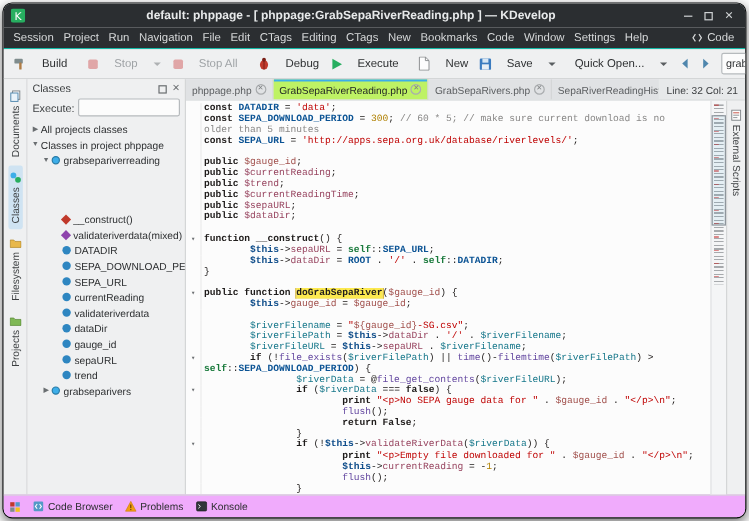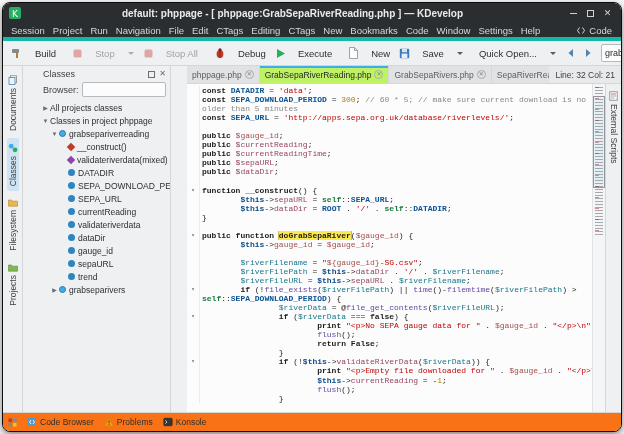--- a/index.html
+++ b/index.html
@@ -9,37 +9,37 @@
     background:#eff0f1;overflow:hidden;border:1px solid #0b0d0e;
     box-shadow:0 3px 10px rgba(0,0,0,.55);display:flex;flex-direction:column;}
   
   .titlebar{height:20px;background:#2b2e31;display:flex;align-items:center;padding:0 6px;flex:0 0 auto;gap:4px;}
   .title{flex:1;text-align:center;color:#e8eaeb;font-size:10px;font-weight:bold;white-space:nowrap;overflow:hidden;}
   .winbtns{display:flex;align-items:center;}
   .wb{width:15px;height:14px;color:#cfd2d4;font-size:9px;display:flex;align-items:center;justify-content:center;margin-left:2px;}
   .wb-min{width:7px;height:1px;background:#cfd2d4;display:block;}
   .wb-max{width:7px;height:7px;border:1px solid #cfd2d4;display:block;}
   
-  .menubar{height:18px;background:#2b2e31;display:flex;align-items:center;padding:0 4px;border-bottom:4px solid #14b8a6;flex:0 0 auto;}
+  .menubar{height:18px;background:#2b2e31;display:flex;align-items:center;padding:0 4px;border-bottom:1px solid #14b8a6;flex:0 0 auto;}
   .menu-items{display:flex;}
   .menu-item{color:#d6d8d9;font-size:9.5px;padding:0 4px;white-space:nowrap;}
   .menu-right{margin-left:auto;color:#d6d8d9;font-size:9.5px;display:flex;align-items:center;gap:3px;padding:0 5px;}
   
   .toolbar{height:25px;background:#eff0f1;border-bottom:1px solid #d4d6d7;display:flex;align-items:center;padding:0 4px;gap:1px;flex:0 0 auto;}
   .tbtn{display:flex;align-items:center;gap:12px;font-size:9.5px;color:#2d2f31;padding:2px 4px;border-radius:2px;white-space:nowrap;}
   .tbtn.disabled{color:#9fa3a6;}
   .tbtn.disabled svg{opacity:.5;}
   .tsep{width:1px;height:16px;background:#d0d2d3;margin:0 3px;}
   .spacer{flex:1;}
   .caret{width:0;height:0;border-left:3px solid transparent;border-right:3px solid transparent;border-top:3.5px solid #5a5e61;margin-left:1px;display:inline-block;}
   .disabled .caret{border-top-color:#aeb1b3;}
   .scombo{display:flex;align-items:center;background:#fcfcfc;border:1px solid #b6babd;border-radius:2px;height:18px;padding:0 3px;margin-left:3px;}
   .scombo input{border:none;outline:none;background:transparent;font-size:9px;width:104px;color:#2d2f31;font-family:inherit;}
   
-  .main{flex:1;display:flex;min-height:0;gap:16px;}
+  .main{flex:1;display:flex;min-height:0;}
   .leftdock{width:20px;flex:0 0 auto;background:#eff0f1;border-right:1px solid #d4d6d7;display:flex;flex-direction:column;align-items:center;padding-top:3px;}
   .vtab{display:flex;flex-direction:column;align-items:center;gap:3px;padding:5px 1px;margin:1px 0;border-radius:2px;}
   .vtab.active{background:#cfe3f2;}
   .vlabel{writing-mode:vertical-rl;transform:rotate(180deg);font-size:8.5px;color:#3c3f41;}
   .dock-ic{line-height:0;}
   
   .classes-panel{width:132px;flex:0 0 auto;border-right:1px solid #d4d6d7;display:flex;flex-direction:column;background:#eff0f1;min-height:0;}
   .panel-head{height:16px;display:flex;align-items:center;padding:0 4px;font-size:9px;color:#3c3f41;gap:4px;flex:0 0 auto;}
   .panel-head .ph-title{flex:1;}
   .ph-float{width:7px;height:7px;border:1px solid #6a6e71;display:block;}
@@ -82,21 +82,21 @@
   .mini-doc{position:absolute;left:2px;right:2px;top:3px;height:150px;
     background:repeating-linear-gradient(to bottom,rgba(90,95,100,.5) 0 1px,transparent 1px 3px);}
   .mini-doc2{position:absolute;left:2px;width:4px;top:3px;height:150px;
     background:repeating-linear-gradient(to bottom,rgba(191,3,3,.45) 0 1px,transparent 1px 11px);}
   .mini-view{position:absolute;left:0;right:0;top:12px;height:92px;border:1px solid #8f969c;background:rgba(61,174,233,.08);}
   
   .rightdock{width:16px;flex:0 0 auto;background:#eff0f1;border-left:1px solid #d4d6d7;display:flex;flex-direction:column;align-items:center;padding-top:4px;}
   .rtab{display:flex;flex-direction:column;align-items:center;gap:3px;padding:3px 0;}
   .vlabel-r{writing-mode:vertical-rl;font-size:8.5px;color:#3c3f41;}
   
-  .bottombar{height:19px;background:#f97316;border-top:1px solid #d4d6d7;display:flex;align-items:center;padding:0 5px;gap:10px;flex:0 0 auto;font-size:8.5px;color:#2d2f31;}
+  .bottombar{height:19px;background:#f0abfc;border-top:1px solid #d4d6d7;display:flex;align-items:center;padding:0 5px;gap:10px;flex:0 0 auto;font-size:8.5px;color:#2d2f31;}
   .bitem{display:flex;align-items:center;gap:3px;white-space:nowrap;}
   .b-ic{line-height:0;}
 </style>
 </head>
 <body>
 
 <div class="window">
 
   <div class="titlebar">
     <span class="dock-ic"><svg width="12" height="12">
@@ -249,38 +249,38 @@
 
     <div class="classes-panel">
       <div class="panel-head">
         <span class="ph-title">Classes</span>
         <span>
             <span class="ph-float"></span>
           </span>
         <span class="ph-close">✕</span>
       </div>
       <div class="search-row">
-        <label>Browser:</label>
+        <label>Execute:</label>
         <input style="">
       </div>
       <div class="tree">
           <div class="trow" style="padding-left: 2px;">
             <span class="tarrow">▶</span>
             <span class="tlabel">All projects classes</span>
           </div>
           <div class="trow" style="padding-left: 2px;">
             <span class="tarrow">▼</span>
             <span class="tlabel">Classes in project phppage</span>
           </div>
           <div class="trow" style="padding-left: 11px;">
             <span class="tarrow">▼</span>
             <span class="ti ti-class"></span>
             <span class="tlabel">grabsepariverreading</span>
           </div>
-          <div class="trow" style="padding-left: 20px;">
+          <div class="trow" style="padding-left: 20px; margin-top: 36px;">
             <span class="tarrow"></span>
             <span class="ti ti-constructor"></span>
             <span class="tlabel">__construct()</span>
           </div>
           <div class="trow" style="padding-left: 20px;">
             <span class="tarrow"></span>
             <span class="ti ti-method"></span>
             <span class="tlabel">validateriverdata(mixed)</span>
           </div>
           <div class="trow" style="padding-left: 20px;">
@@ -359,20 +359,21 @@
       </div>
       <div class="editor-body">
         <div class="code">
             <div class="cl"><span class="g"></span><span class="t"><span class="tk-k">const </span><span class="tk-C">DATADIR</span><span class="tk-p"> = </span><span class="tk-s">'data'</span><span class="tk-p">;</span></span></div>
             <div class="cl"><span class="g"></span><span class="t"><span class="tk-k">const </span><span class="tk-C">SEPA_DOWNLOAD_PERIOD</span><span class="tk-p"> = </span><span class="tk-n">300</span><span class="tk-p">; </span><span class="tk-c">// 60 * 5; // make sure current download is no</span></span></div>
             <div class="cl"><span class="g"></span><span class="t"><span class="tk-c">older than 5 minutes</span></span></div>
             <div class="cl"><span class="g"></span><span class="t"><span class="tk-k">const </span><span class="tk-C">SEPA_URL</span><span class="tk-p"> = </span><span class="tk-s">'http://apps.sepa.org.uk/database/riverlevels/'</span><span class="tk-p">;</span></span></div>
             <div class="cl"><span class="g"></span><span class="t"></span></div>
             <div class="cl"><span class="g"></span><span class="t"><span class="tk-k">public </span><span class="tk-g">$gauge_id</span><span class="tk-p">;</span></span></div>
             <div class="cl"><span class="g"></span><span class="t"><span class="tk-k">public </span><span class="tk-m">$currentReading</span><span class="tk-p">;</span></span></div>
+            <div class="cl"><span class="g"></span><span class="t"><span class="tk-k">public </span><span class="tk-m">$trend</span><span class="tk-p">;</span></span></div>
             <div class="cl"><span class="g"></span><span class="t"><span class="tk-k">public </span><span class="tk-m">$currentReadingTime</span><span class="tk-p">;</span></span></div>
             <div class="cl"><span class="g"></span><span class="t"><span class="tk-k">public </span><span class="tk-m">$sepaURL</span><span class="tk-p">;</span></span></div>
             <div class="cl"><span class="g"></span><span class="t"><span class="tk-k">public </span><span class="tk-m">$dataDir</span><span class="tk-p">;</span></span></div>
             <div class="cl"><span class="g"></span><span class="t"></span></div>
             <div class="cl"><span class="g">▾</span><span class="t"><span class="tk-k">function </span><span class="tk-b">__construct</span><span class="tk-p">() {</span></span></div>
             <div class="cl"><span class="g"></span><span class="t"><span class="tk-p">        </span><span class="tk-t">$this</span><span class="tk-p">-&gt;</span><span class="tk-m">sepaURL</span><span class="tk-p"> = </span><span class="tk-se">self</span><span class="tk-p">::</span><span class="tk-C">SEPA_URL</span><span class="tk-p">;</span></span></div>
             <div class="cl"><span class="g"></span><span class="t"><span class="tk-p">        </span><span class="tk-t">$this</span><span class="tk-p">-&gt;</span><span class="tk-m">dataDir</span><span class="tk-p"> = </span><span class="tk-C">ROOT</span><span class="tk-p"> . </span><span class="tk-s">'/'</span><span class="tk-p"> . </span><span class="tk-se">self</span><span class="tk-p">::</span><span class="tk-C">DATADIR</span><span class="tk-p">;</span></span></div>
             <div class="cl"><span class="g"></span><span class="t"><span class="tk-p">}</span></span></div>
             <div class="cl"><span class="g"></span><span class="t"></span></div>
             <div class="cl"><span class="g">▾</span><span class="t"><span class="tk-k">public function </span><span class="tk-hl">doGrabSepaRiver</span><span class="tk-p">(</span><span class="tk-g">$gauge_id</span><span class="tk-p">) {</span></span></div>

